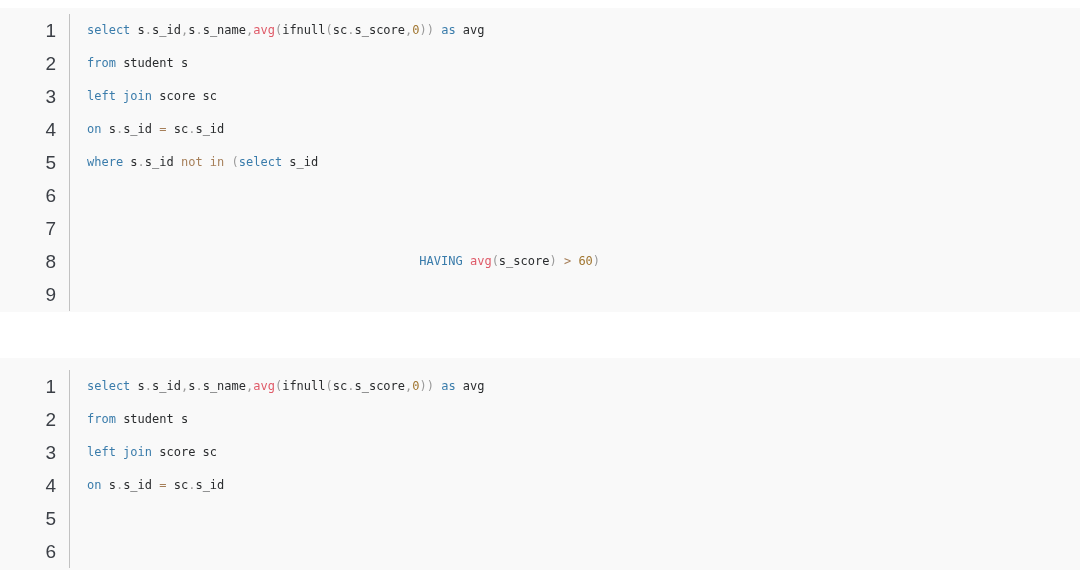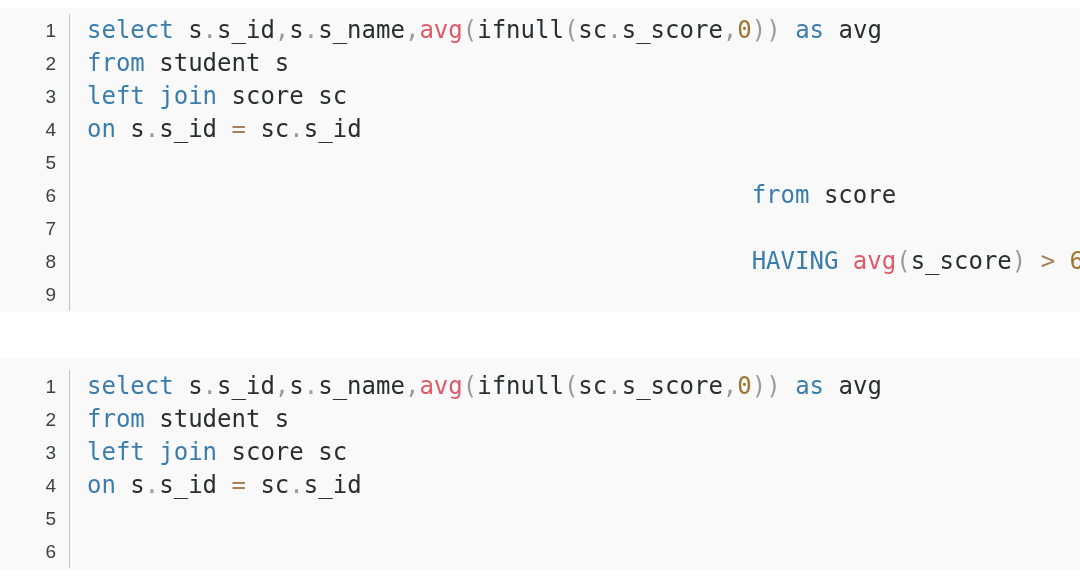--- a/index.html
+++ b/index.html
@@ -28,21 +28,21 @@
     padding-right: 13px;
     border-right: 1px solid var(--c-sep, #c2c2c2);
     font-family: "Liberation Sans", "DejaVu Sans", sans-serif;
     font-size: 19px;
     color: var(--c-ln, #3b3f46);
   }
   .code {
     padding-left: 17px;
     white-space: pre;
     font-family: "DejaVu Sans Mono", monospace;
-    font-size: 24px;
+    font-size: 12px;
     color: var(--c-t, #2a2c2e);
   }
   .tok-k { color: var(--c-k, #3a7cab); }
   .tok-f { color: var(--c-f, #df5a68); }
   .tok-o { color: var(--c-o, #a67f59); }
   .tok-n { color: var(--c-n, #a0752f); }
   .tok-p { color: var(--c-p, #9a9a9a); }
   .tok-t { color: var(--c-t, #2a2c2e); }
 </style>
 </head>
@@ -61,24 +61,24 @@
       <div class="line">
         <span class="ln">3</span>
         <span class="code"><span class="tok-k">left join</span><span class="tok-t"> score sc</span></span>
       </div>
       <div class="line">
         <span class="ln">4</span>
         <span class="code"><span class="tok-k">on</span><span class="tok-t"> s</span><span class="tok-p">.</span><span class="tok-t">s_id </span><span class="tok-o">=</span><span class="tok-t"> sc</span><span class="tok-p">.</span><span class="tok-t">s_id</span></span>
       </div>
       <div class="line">
         <span class="ln">5</span>
+        <span class="code"><span class="tok-k">where</span><span class="tok-t"> s</span><span class="tok-p">.</span><span class="tok-t">s_id </span><span class="tok-o">not in</span><span class="tok-t"> </span><span class="tok-p">(</span><span class="tok-k">select</span><span class="tok-t"> s_id</span></span>
       </div>
       <div class="line">
         <span class="ln">6</span>
-        <span class="code"><span class="tok-t">                                              </span><span class="tok-k">from</span><span class="tok-t"> score</span></span>
       </div>
       <div class="line">
         <span class="ln">7</span>
       </div>
       <div class="line">
         <span class="ln">8</span>
         <span class="code"><span class="tok-t">                                              </span><span class="tok-k">HAVING</span><span class="tok-t"> </span><span class="tok-f">avg</span><span class="tok-p">(</span><span class="tok-t">s_score</span><span class="tok-p">)</span><span class="tok-t"> </span><span class="tok-o">&gt;</span><span class="tok-t"> </span><span class="tok-n">60</span><span class="tok-p">)</span></span>
       </div>
       <div class="line">
         <span class="ln">9</span>

